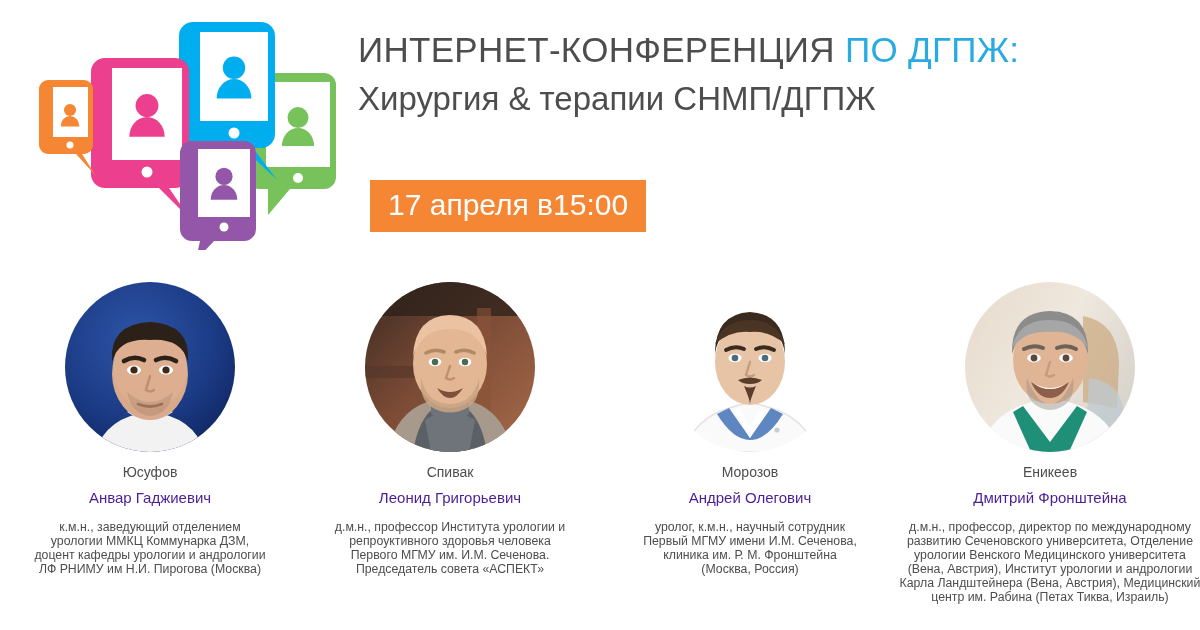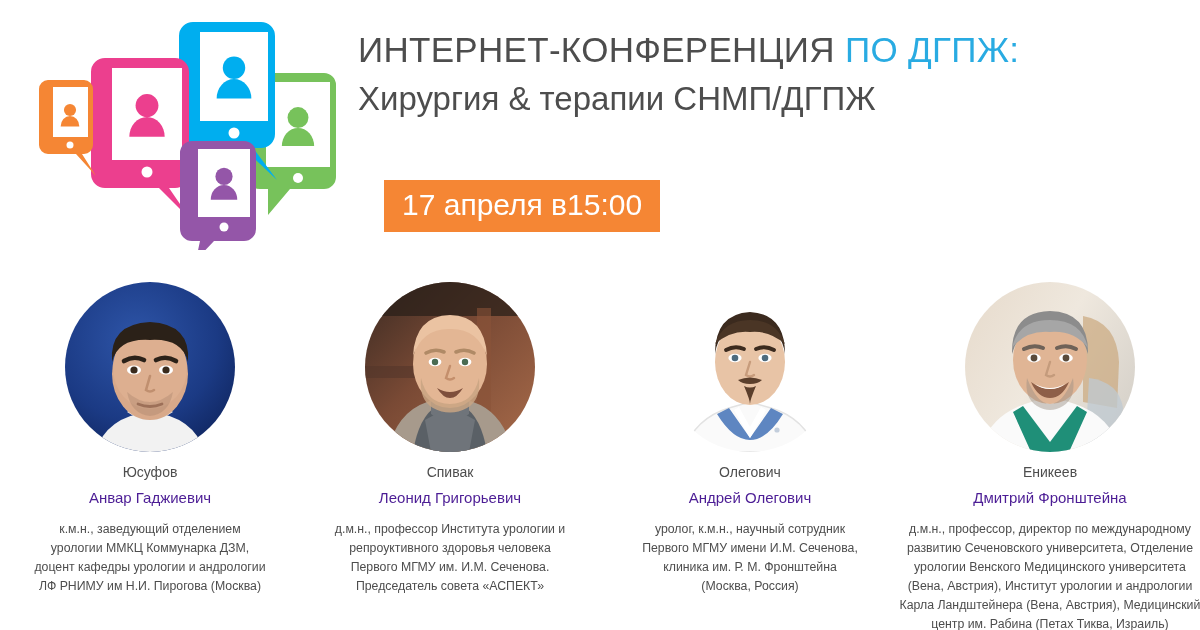--- a/index.html
+++ b/index.html
@@ -44,21 +44,21 @@
   .title-line2 {
     font-size: 33px;
     line-height: 44px;
     margin-top: 5px;
     color: #4d4d4d;
     white-space: nowrap;
   }
 
   .date-banner {
     position: absolute;
-    left: 384px;
+    left: 370px;
     top: 180px;
     background: #f58634;
     color: #ffffff;
     font-size: 30px;
     line-height: 30px;
     padding: 10px 18px 12px 18px;
     display: inline-block;
     white-space: nowrap;
   }
 
@@ -97,21 +97,21 @@
   }
   .sp-given {
     margin-top: 6px;
     font-size: 15px;
     line-height: 20px;
     color: #4c1d95;
   }
   .sp-bio {
     margin-top: 12px;
     font-size: 12.3px;
-    line-height: 19px;
+    line-height: 14px;
     color: #4d4d4d;
     width: 300px;
     white-space: pre-line;
   }
   .speaker.wide .sp-bio { width: 340px; }
 </style>
 </head>
 <body>
 
 <div class="logo">
@@ -270,24 +270,24 @@
         <ellipse cx="100" cy="76" rx="6.6" ry="4.2" fill="#ffffff"></ellipse>
         <circle cx="70" cy="76" r="3.3" fill="#4E6B7E"></circle>
         <circle cx="100" cy="76" r="3.3" fill="#4E6B7E"></circle>
         <path d="M61 68 q9 -5 18 -1" stroke="#3B2A1E" stroke-width="3.8" fill="none" stroke-linecap="round"></path>
         <path d="M91 67 q9 -4 18 1" stroke="#3B2A1E" stroke-width="3.8" fill="none" stroke-linecap="round"></path>
         <path d="M85 80 l-4 13 q4 3 8 0" stroke="#C79C7C" stroke-width="2.4" fill="none" stroke-linecap="round"></path>
         <path d="M73 98 q12 -5 24 0 q-4 4 -12 4 q-8 0 -12 -4 z" fill="#5A3E2B"></path>
         <path d="M79 104 q6 14 6 18 q0 -4 6 -18 q-6 3 -12 0 z" fill="#5A3E2B"></path>
       </svg>
     </div>
-    <div class="sp-surname">Олегович</div>
+    <div class="sp-surname">Морозов</div>
     <div class="sp-given">Андрей Олегович</div>
     <div class="sp-bio">уролог, к.м.н., научный сотрудник
-Первого МГМУ имени И.М. Сеченова,
+Первый МГМУ имени И.М. Сеченова,
 клиника им. Р. М. Фронштейна
 (Москва, Россия)</div>
   </div>
 
   <div class="speaker wide">
     <div class="portrait">
       <svg viewBox="0 0 170 170" xmlns="http://www.w3.org/2000/svg" aria-hidden="true">
         <defs>
           <linearGradient id="bg4" x1="0" y1="0" x2="1" y2="0.6">
             <stop offset="0%" stop-color="#E6DACB"></stop>

